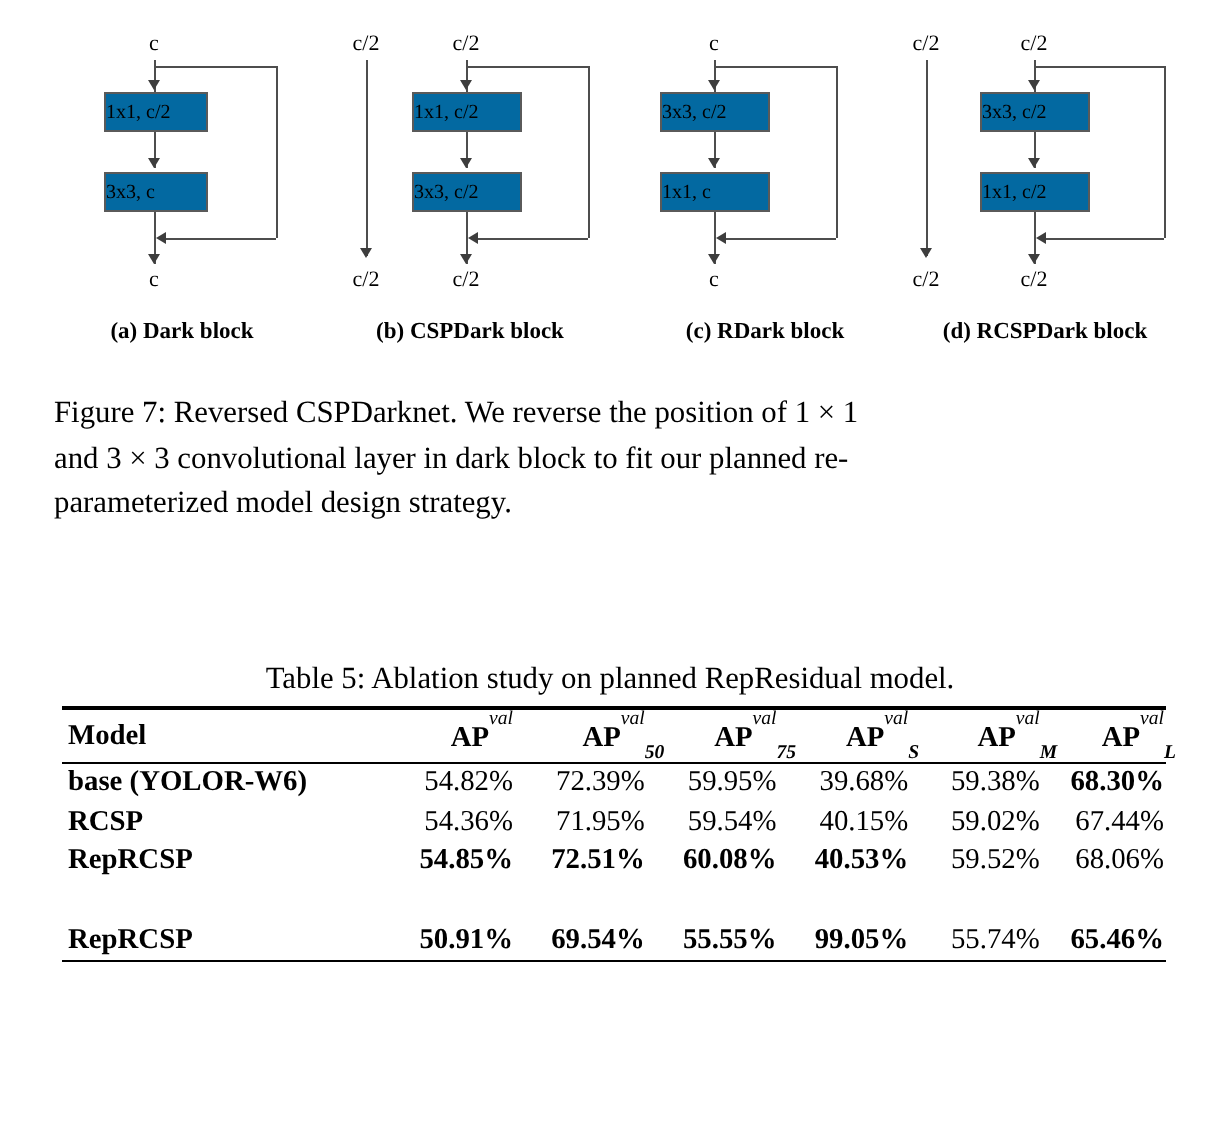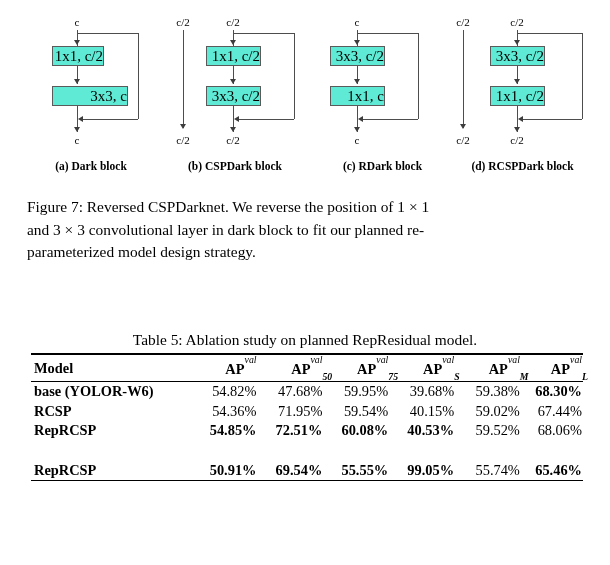--- a/index.html
+++ b/index.html
@@ -29,27 +29,27 @@
     top: 0;
     height: 150px;
   }
   .diag-a { left: 34px;  width: 140px; }
   .diag-b { left: 174px; width: 140px; }
   .diag-c { left: 314px; width: 140px; }
   .diag-d { left: 454px; width: 150px; }
 
   .op-box {
     position: absolute;
-    background: #5eead4;
+    background: #0369a1;
     border: 1px solid #5a5a5a;
     box-sizing: border-box;
-    font-size: 15px;
+    font-size: 10px;
     line-height: 19px;
     height: 20px;
-    text-align: right;
+    text-align: left;
     color: #000;
     white-space: nowrap;
   }
   .tag {
     position: absolute;
     font-size: 11px;
     line-height: 12px;
     text-align: center;
     white-space: nowrap;
     color: #000;
@@ -191,21 +191,21 @@
     <div class="tag" style="left:28px; top:16px; width:30px;">c</div>
     <div class="v-line" style="left:43px; top:30px; height:16px;"></div>
     <div class="arrow-down" style="left:40px; top:40px;"></div>
     <div class="h-line" style="left:43px; top:33px; width:62px;"></div>
     <div class="v-line" style="left:104px; top:33px; height:86px;"></div>
     <div class="h-line" style="left:46px; top:119px; width:58px;"></div>
     <div class="arrow-left" style="left:44px; top:116px;"></div>
     <div class="op-box" style="left:18px; top:46px; width:52px;">1x1, c/2</div>
     <div class="v-line" style="left:43px; top:66px; height:18px;"></div>
     <div class="arrow-down" style="left:40px; top:79px;"></div>
-    <div class="op-box" style="left:18px; top:86px; width:76px;">3x3, c</div>
+    <div class="op-box" style="left:18px; top:86px; width:52px;">3x3, c</div>
     <div class="v-line" style="left:43px; top:106px; height:26px;"></div>
     <div class="arrow-down" style="left:40px; top:127px;"></div>
     <div class="tag" style="left:28px; top:134px; width:30px;">c</div>
   </div>
 
   <div class="block-diagram diag-b">
     <div class="tag" style="left:-6px; top:16px; width:30px;">c/2</div>
     <div class="v-line" style="left:9px; top:30px; height:98px;"></div>
     <div class="arrow-down" style="left:6px; top:124px;"></div>
     <div class="tag" style="left:-6px; top:134px; width:30px;">c/2</div>
@@ -314,21 +314,21 @@
         <span class="aphead">
           <span class="base">AP</span><span class="supsub"><sup>val</sup><sub>L</sub></span>
         </span>
       </th>
     </tr>
   </thead>
   <tbody id="table-body">
       <tr class="rule-mid">
         <td class="col-model" style="width: 162px;">base (YOLOR-W6)</td>
         <td class="col-num" style="width: 64px;">54.82%</td>
-        <td class="col-num" style="width: 66px;">47.68%</td>
+        <td class="col-num" style="width: 66px;">72.39%</td>
         <td class="col-num" style="width: 66px;">59.95%</td>
         <td class="col-num" style="width: 66px;">39.68%</td>
         <td class="col-num" style="width: 66px;">59.38%</td>
         <td class="col-num bold-cell" style="width: 62px;">68.30%</td>
       </tr>
       <tr>
         <td class="col-model" style="width: 162px;">RCSP</td>
         <td class="col-num" style="width: 64px;">54.36%</td>
         <td class="col-num" style="width: 66px;">71.95%</td>
         <td class="col-num" style="width: 66px;">59.54%</td>

